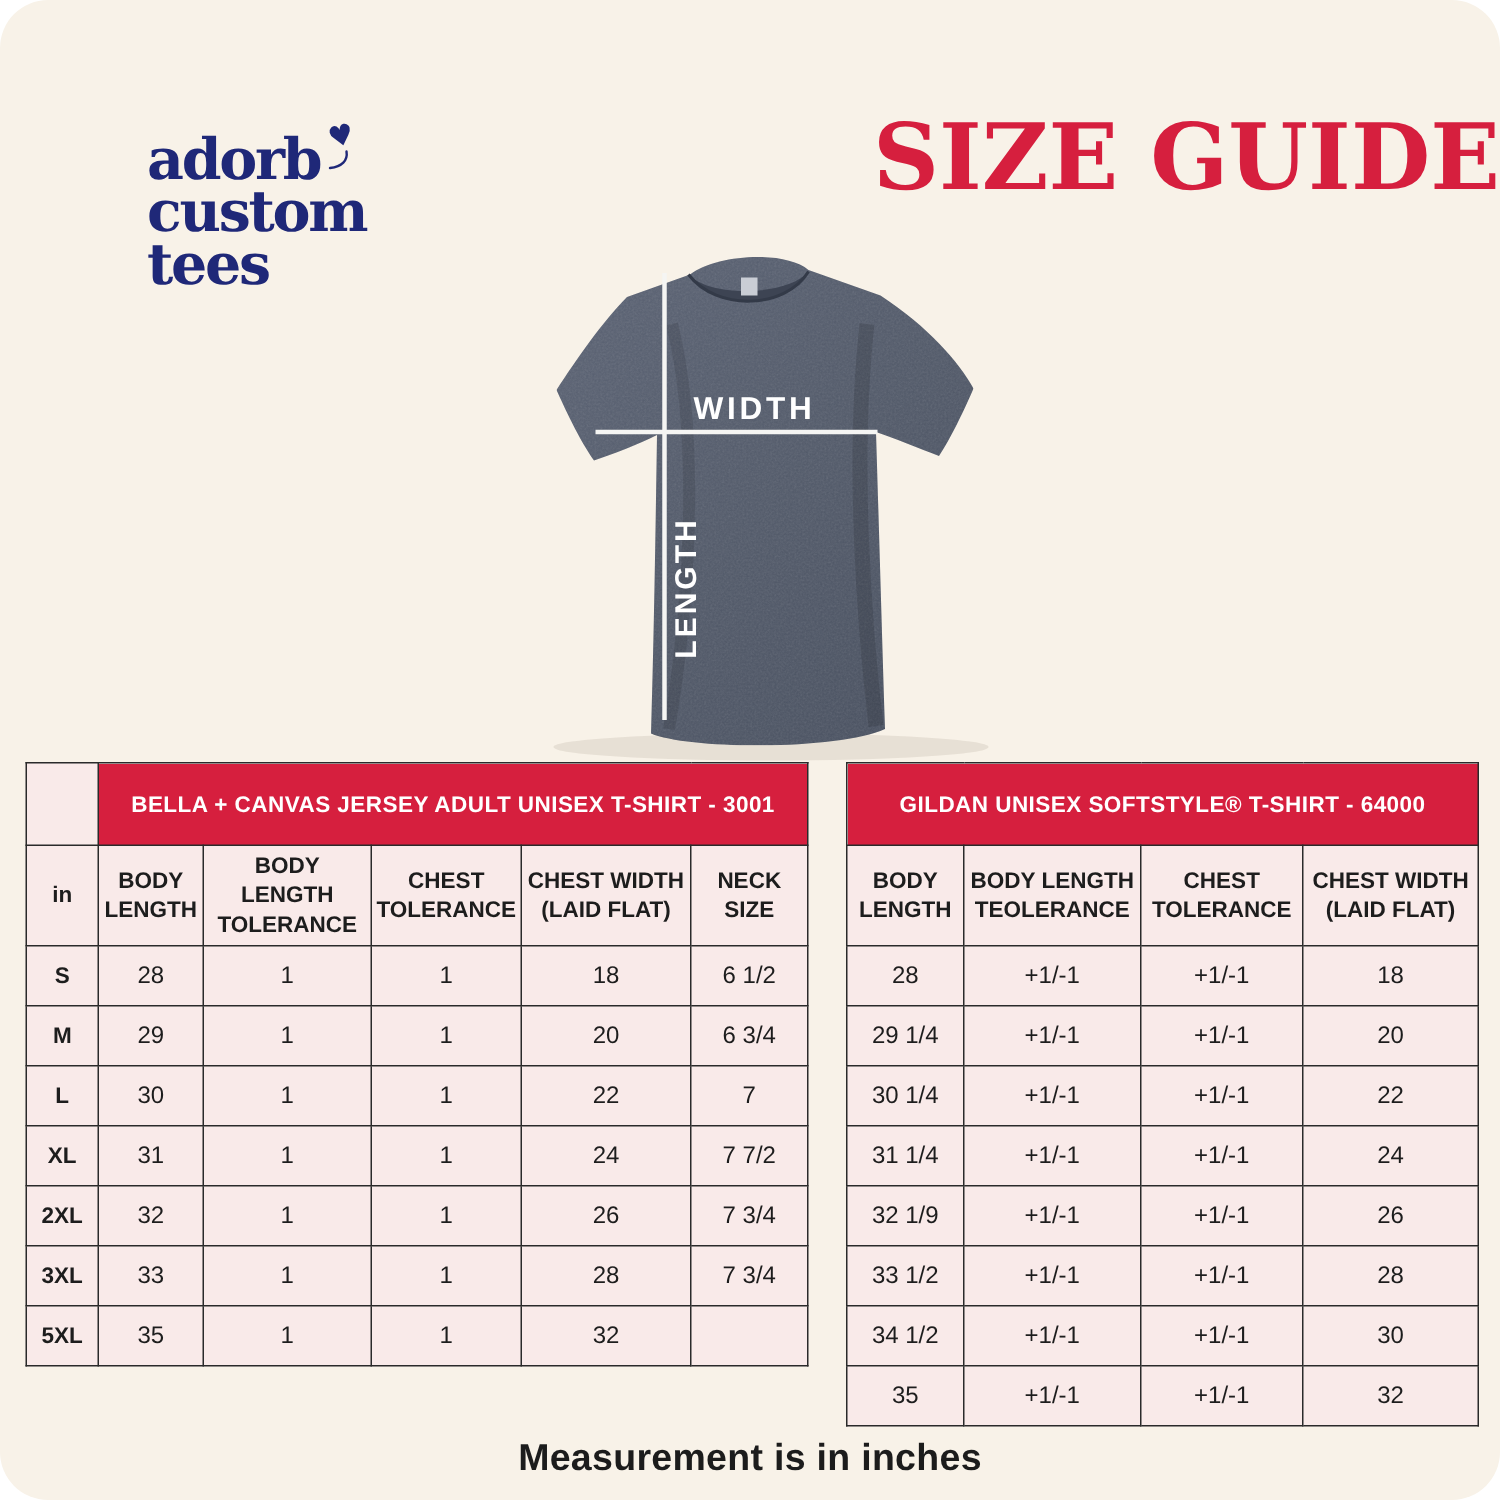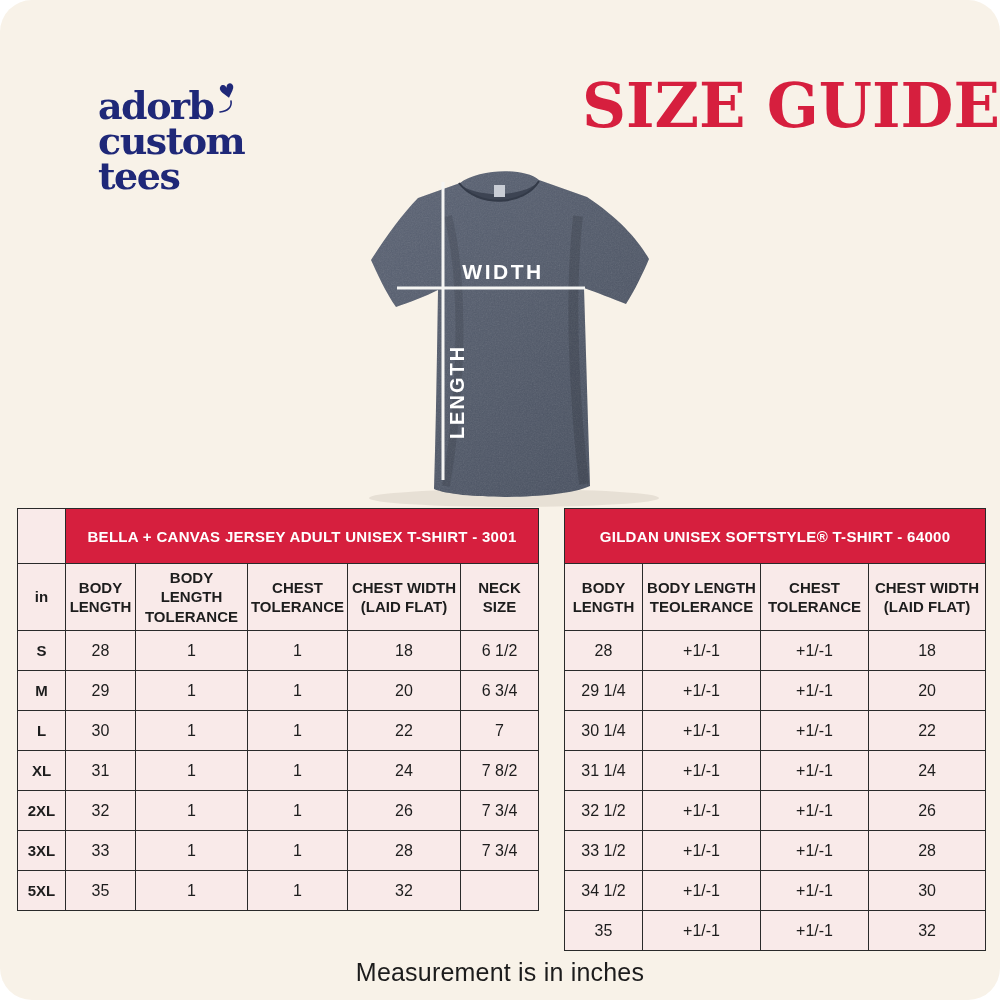--- a/index.html
+++ b/index.html
@@ -61,21 +61,21 @@
   tr.band td.corner{background:#f9eae9;}
   tr.cols th{
     font-size:15px;font-weight:700;line-height:1.28;height:66px;
   }
   tr.r{height:40px;}
   tr.r th{font-size:15px;font-weight:700;}
   tr.r td{font-size:16px;font-weight:400;}
   
   .footer{
     position:absolute;left:0;right:0;top:948px;height:48px;line-height:48px;
-    text-align:center;font-size:25px;font-weight:400;color:#1c1c1c;
+    text-align:center;font-size:25px;font-weight:700;color:#1c1c1c;
     letter-spacing:.2px;
   }
 </style>
 </head>
 <body>
 
 <div class="card">
 
   <div class="logo">
     <span class="row1">
@@ -189,21 +189,21 @@
       <td>1</td>
       <td>22</td>
       <td>7</td>
     </tr>
     <tr class="r">
       <th>XL</th>
       <td>31</td>
       <td>1</td>
       <td>1</td>
       <td>24</td>
-      <td>7 8/2</td>
+      <td>7 7/2</td>
     </tr>
     <tr class="r">
       <th>2XL</th>
       <td>32</td>
       <td>1</td>
       <td>1</td>
       <td>26</td>
       <td>7 3/4</td>
     </tr>
     <tr class="r">
@@ -260,21 +260,21 @@
       <td>+1/-1</td>
       <td>22</td>
     </tr>
     <tr class="r">
       <td>31 1/4</td>
       <td>+1/-1</td>
       <td>+1/-1</td>
       <td>24</td>
     </tr>
     <tr class="r">
-      <td>32 1/2</td>
+      <td>32 1/9</td>
       <td>+1/-1</td>
       <td>+1/-1</td>
       <td>26</td>
     </tr>
     <tr class="r">
       <td>33 1/2</td>
       <td>+1/-1</td>
       <td>+1/-1</td>
       <td>28</td>
     </tr>

